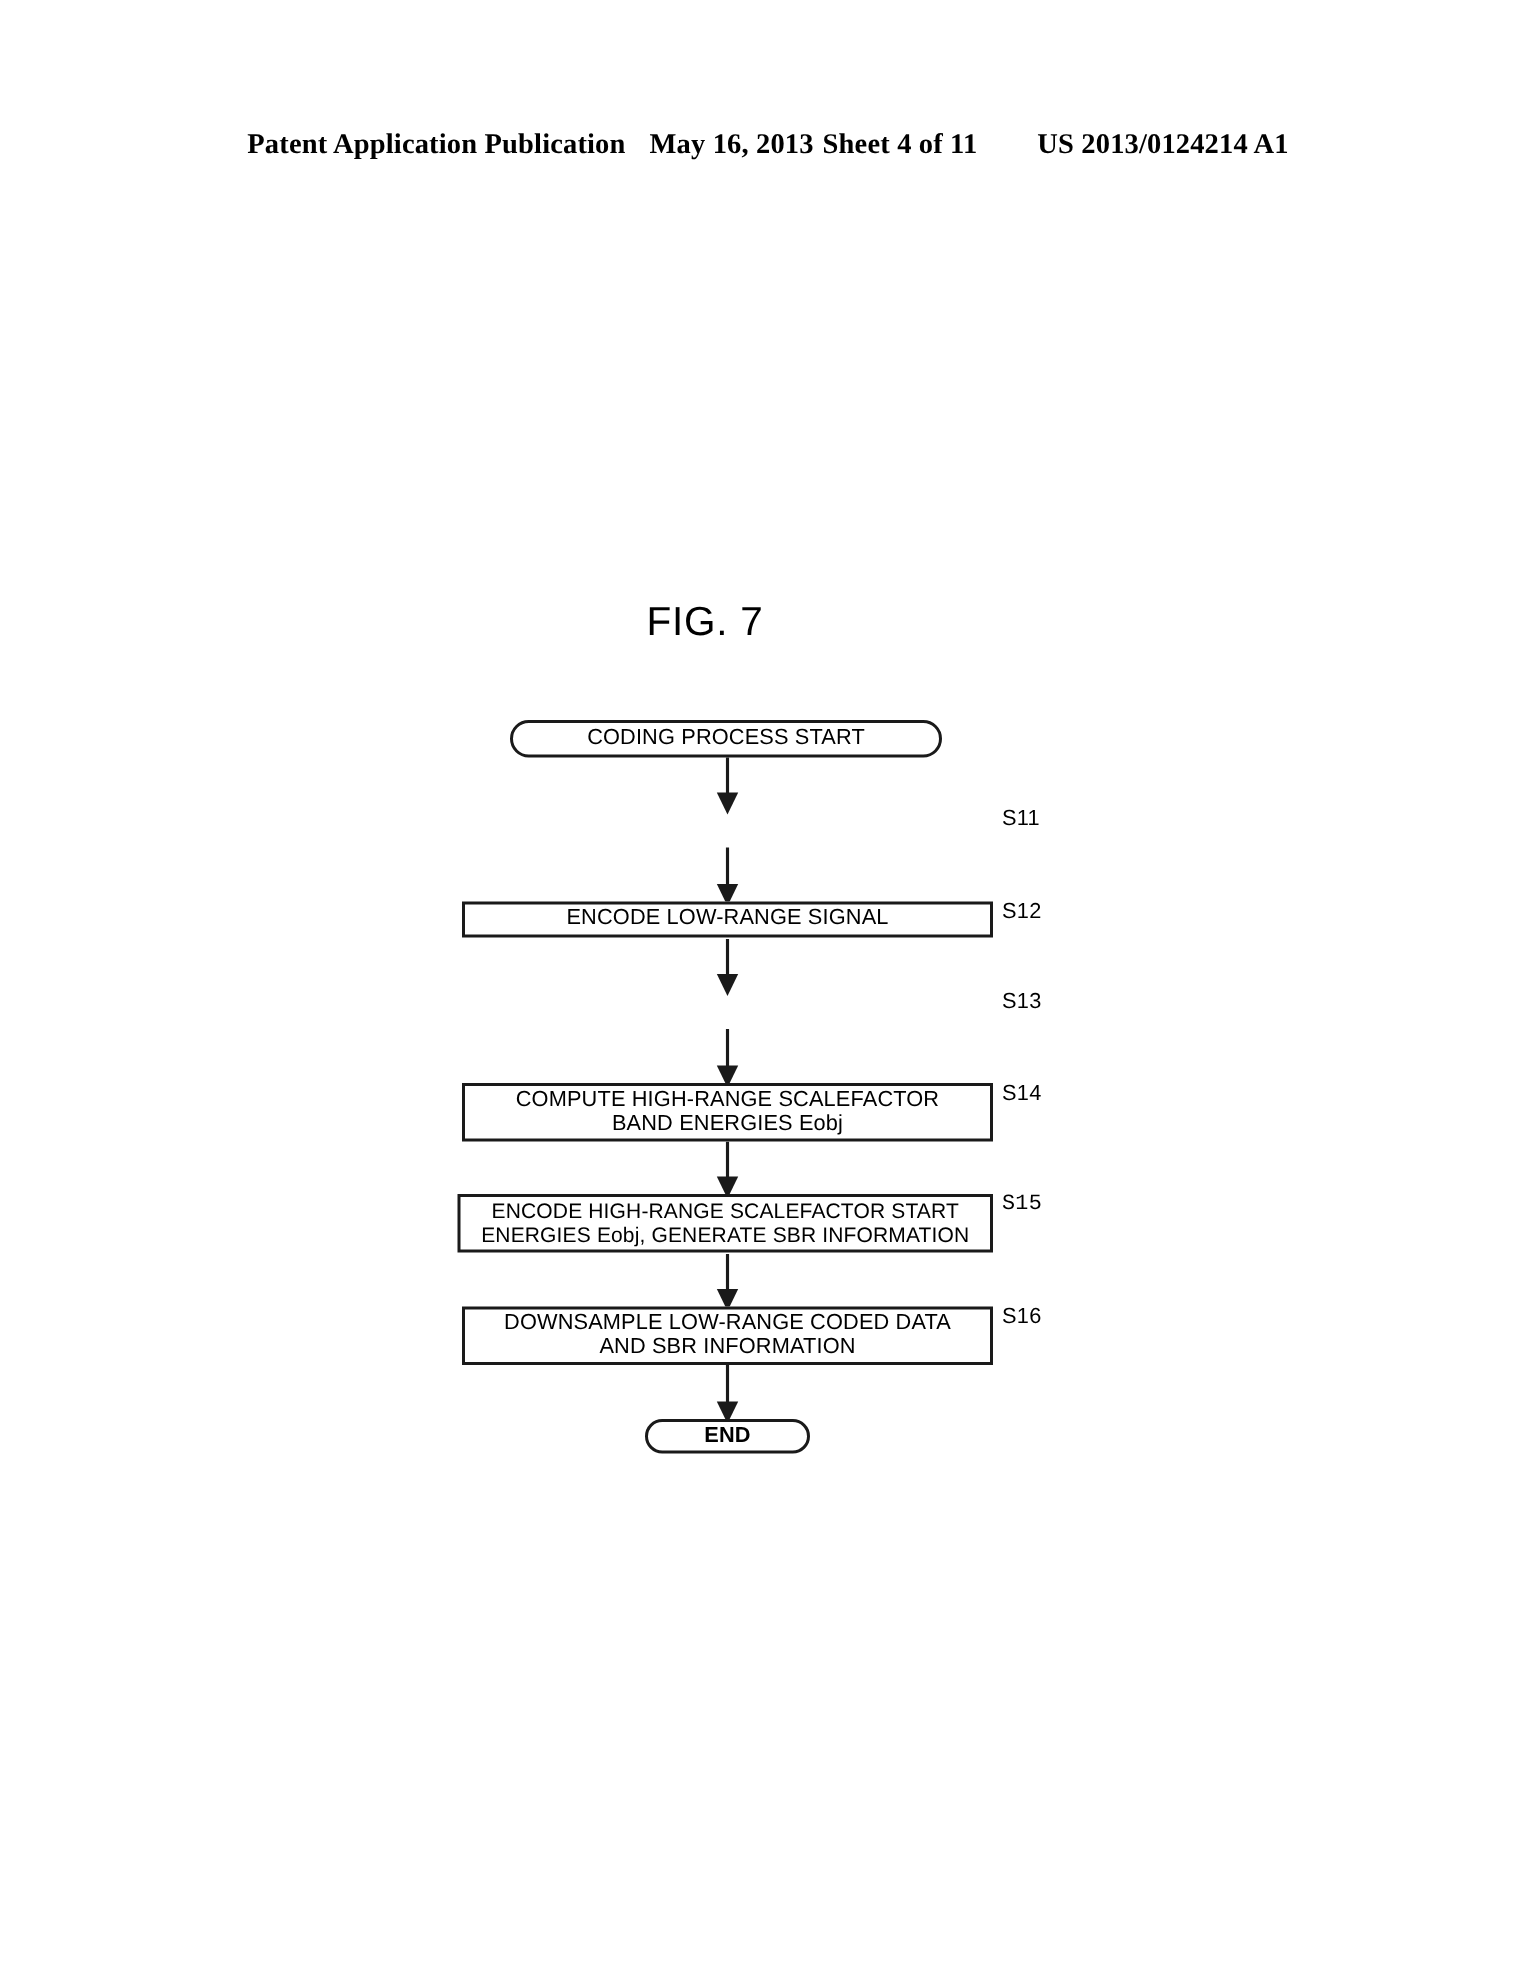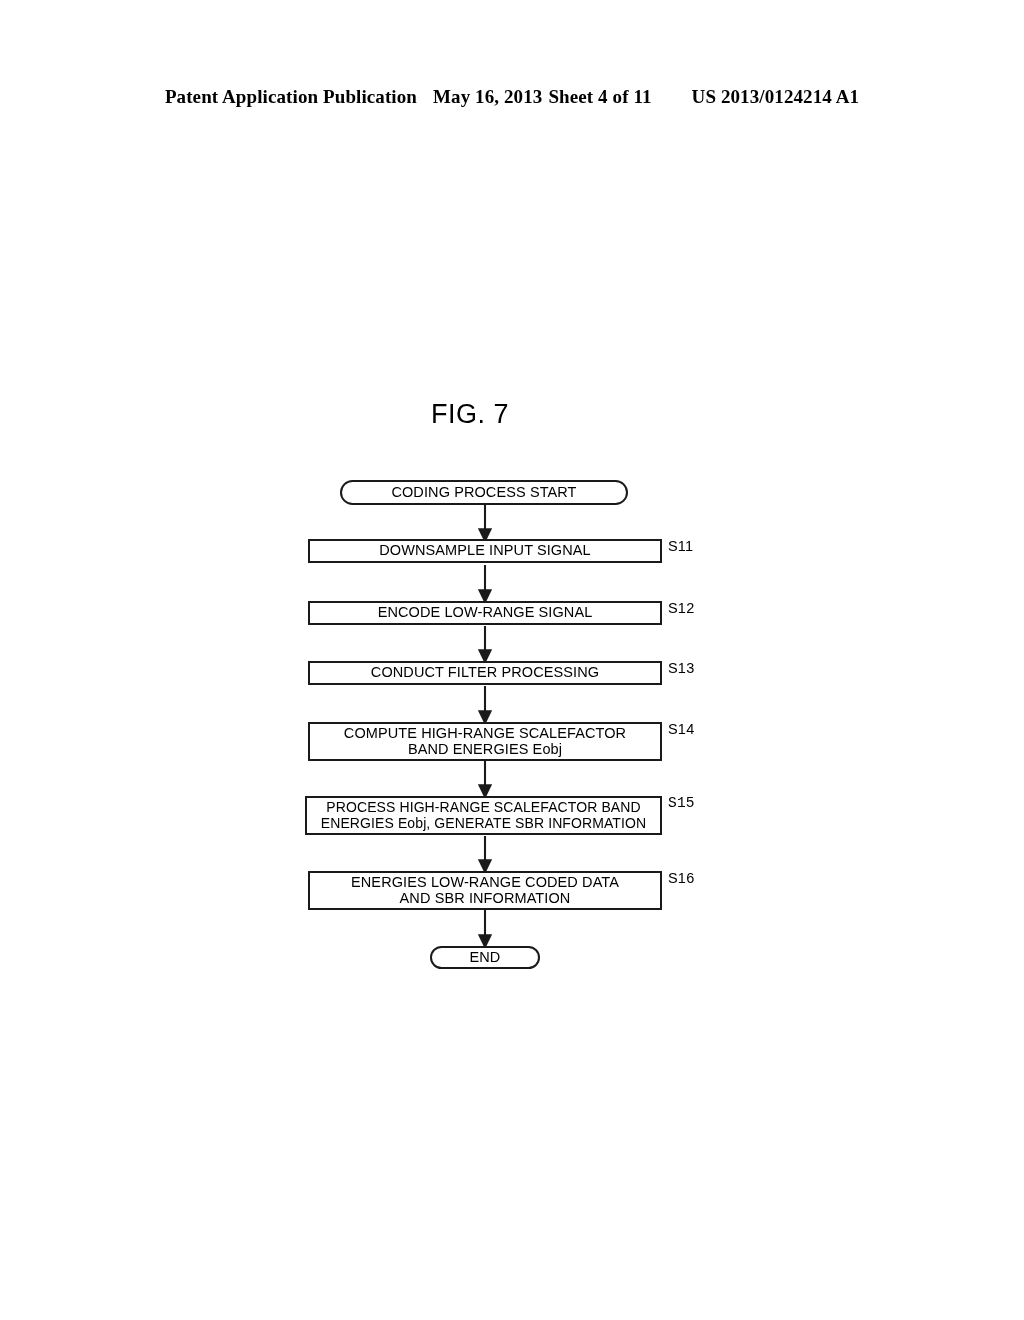--- a/index.html
+++ b/index.html
@@ -121,50 +121,44 @@
       <line x1="485" y1="761" x2="485" y2="791"></line>
       <line x1="485" y1="836" x2="485" y2="866"></line>
       <line x1="485" y1="910" x2="485" y2="941"></line>
     </g>
   </svg>
 
   <div class="node terminator" style="left:340px; top:480px; width:288px; height:25px;">
     <span>CODING PROCESS START</span>
   </div>
 
-  <div class="node" style="left:308px; top:539px; width:354px; height:24px;">
-    <span>DOWNSAMPLE INPUT SIGNAL</span>
-  </div>
   <div class="step-label" style="left:668px; top:538px;">S11</div>
 
   <div class="node" style="left:308px; top:601px; width:354px; height:24px;">
     <span>ENCODE LOW-RANGE SIGNAL</span>
   </div>
   <div class="step-label" style="left:668px; top:600px;">S12</div>
 
-  <div class="node" style="left:308px; top:661px; width:354px; height:24px;">
-    <span>CONDUCT FILTER PROCESSING</span>
-  </div>
   <div class="step-label" style="left:668px; top:660px;">S13</div>
 
   <div class="node" style="left:308px; top:722px; width:354px; height:39px;">
     <span>COMPUTE HIGH-RANGE SCALEFACTOR</span>
     <span class="line2">BAND ENERGIES Eobj</span>
   </div>
   <div class="step-label" style="left:668px; top:721px;">S14</div>
 
   <div class="node" style="left:305px; top:796px; width:357px; height:39px; font-size:14px;">
-    <span>PROCESS HIGH-RANGE SCALEFACTOR BAND</span>
+    <span>ENCODE HIGH-RANGE SCALEFACTOR START</span>
     <span class="line2">ENERGIES Eobj, GENERATE SBR INFORMATION</span>
   </div>
   <div class="step-label" style="left:668px; top:795px;font-family:Liberation Mono, monospace;">S15</div>
 
   <div class="node" style="left:308px; top:871px; width:354px; height:39px;">
-    <span>ENERGIES LOW-RANGE CODED DATA</span>
+    <span>DOWNSAMPLE LOW-RANGE CODED DATA</span>
     <span class="line2">AND SBR INFORMATION</span>
   </div>
   <div class="step-label" style="left:668px; top:870px;">S16</div>
 
-  <div class="node terminator" style="left:430px; top:946px; width:110px; height:23px;">
+  <div class="node terminator" style="left:430px; top:946px; width:110px; height:23px;font-weight:bold;">
     <span>END</span>
   </div>
 
 </div>
 
 </body></html>

